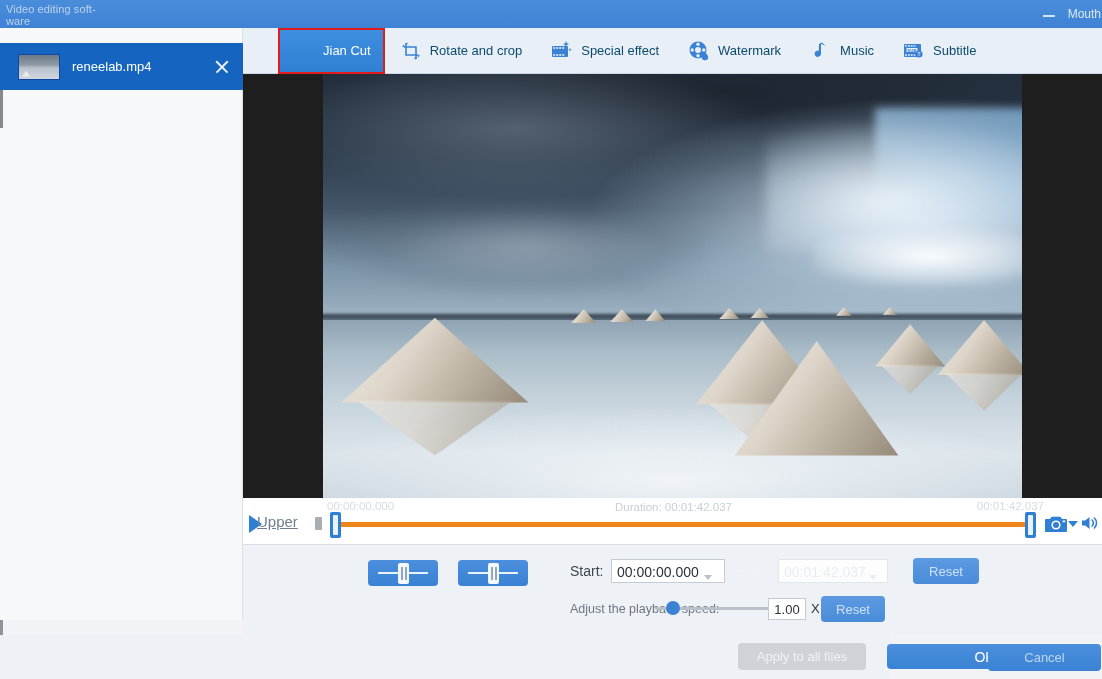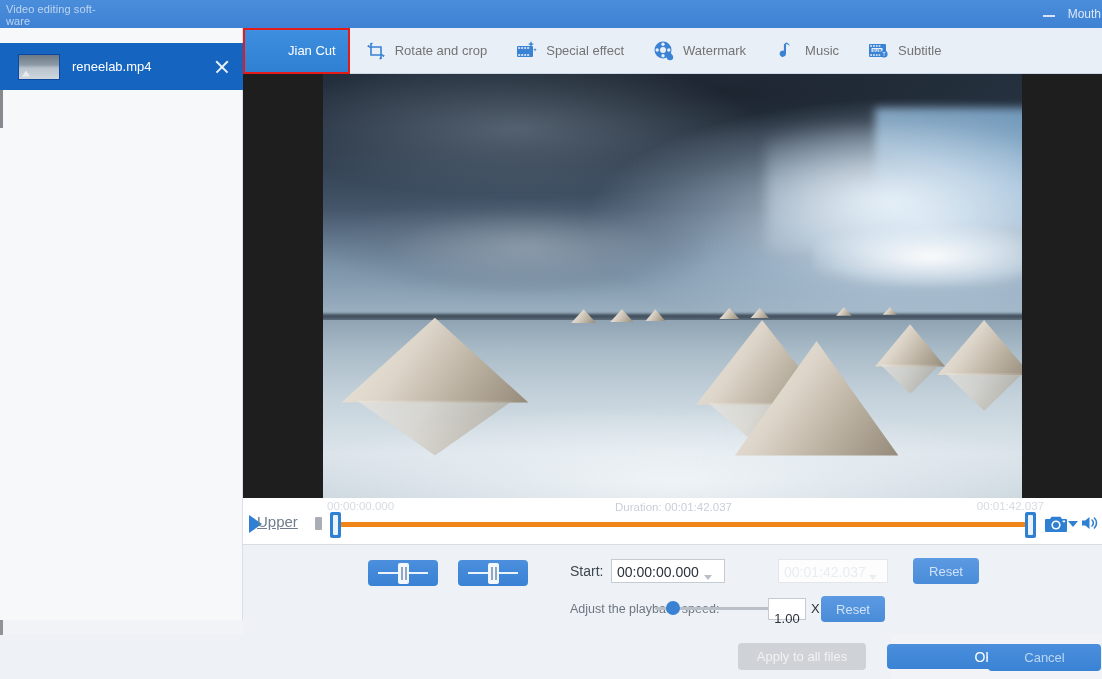--- a/index.html
+++ b/index.html
@@ -118,30 +118,31 @@
     display: flex; align-items: center;
     box-sizing: border-box;
   }
   .tab {
     display: flex; align-items: center; gap: 7px;
     height: 46px; padding: 0 14px;
     cursor: pointer;
     position: relative;
   }
   .tab .tab-label {
-    font-size: 13px; color: #737373;
+    font-size: 13px; color: #0c4a6e;
     white-space: nowrap;
   }
   .tab.active {
     background: linear-gradient(180deg,#3e8fe0 0%, #2f7fd2 100%);
   }
   .tab.active .tab-label { color: #ffffff; }
   .tab.sel-outline {
     outline: 2px solid #e41b1b;
     outline-offset: -2px;
+    margin-left: 35px;
   }
   .tab .ico { width: 24px; height: 24px; flex: 0 0 auto; }
   .tab .ico svg { display:block; }
 
   
   .stage {
     position: absolute; left: 243px; top: 74px;
     width: 859px; height: 424px;
     background: #1e1e1e;
     overflow: hidden;
@@ -346,21 +347,21 @@
     width: 144px; height: 3px; background:#b9c0c8; border-radius:2px;
     cursor:pointer;
   }
   .speed-knob {
     position:absolute; left: 423px; top: 56px;
     width: 14px; height: 14px; border-radius:50%;
     background: #3a82d4; cursor: grab;
   }
   .fld.speed {
     left: 525px; top: 53px; width: 38px; height: 22px;
-    padding: 10px 3px; text-align:center; font-size: 13px;
+    padding: 1px 3px; text-align:center; font-size: 13px;
   }
   .lbl-x {
     position:absolute; left: 568px; top: 56px;
     font-size: 13px; color: #2b3138;
   }
   .btn-reset-speed {
     position:absolute; left: 578px; top: 51px;
     width: 64px; height: 26px; border-radius:4px;
     background: linear-gradient(180deg,#5c9ae2 0%, #4a8cd9 100%);
     color:#cfe2f6; font-size:13px;

